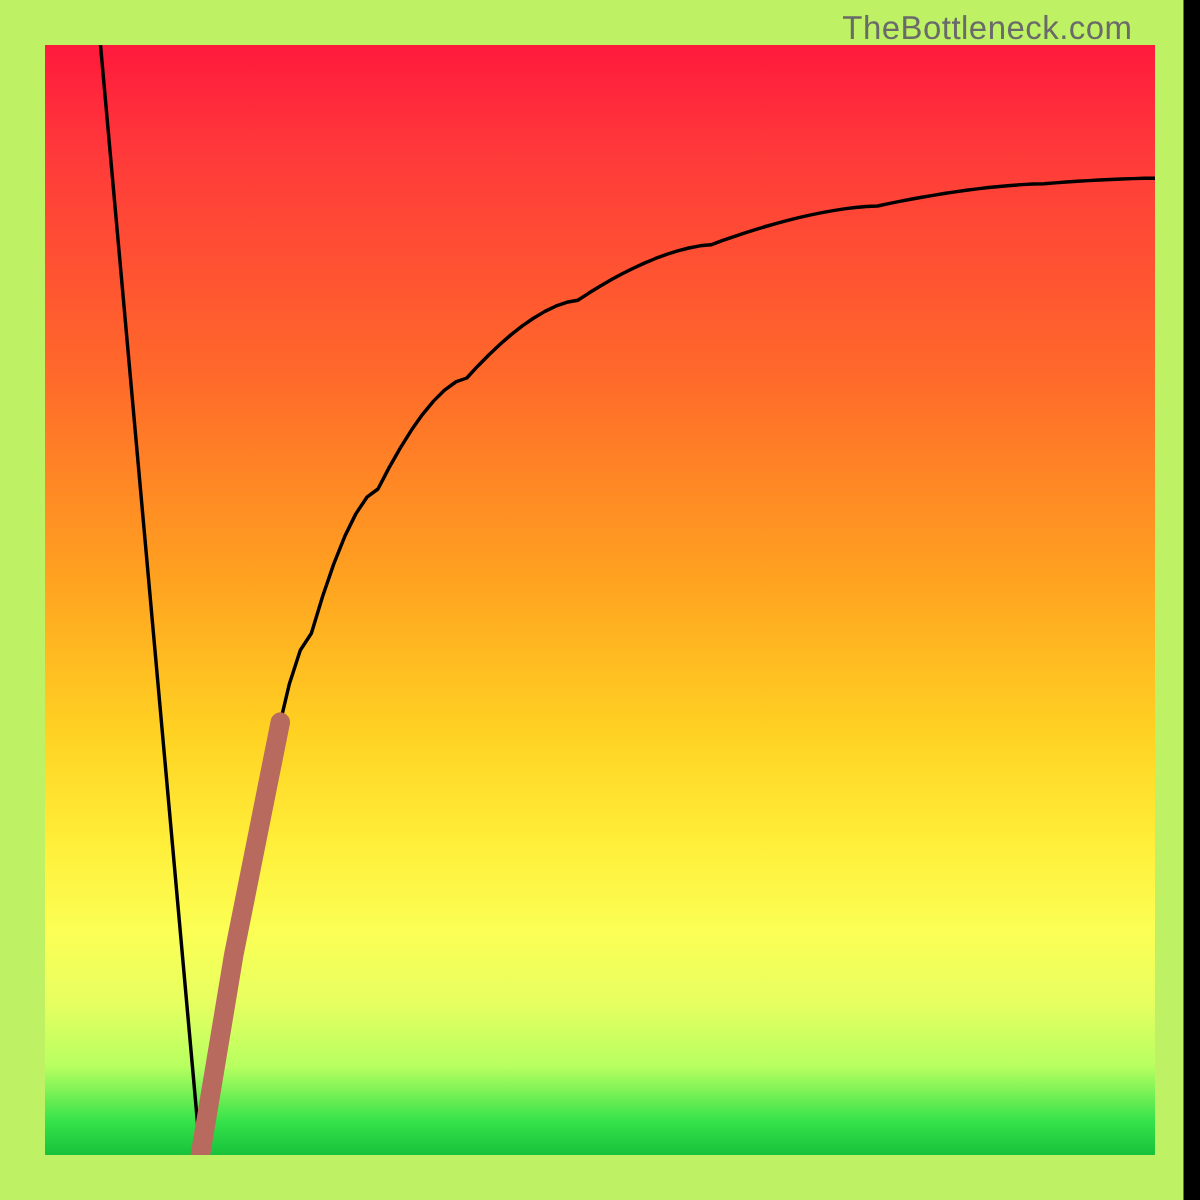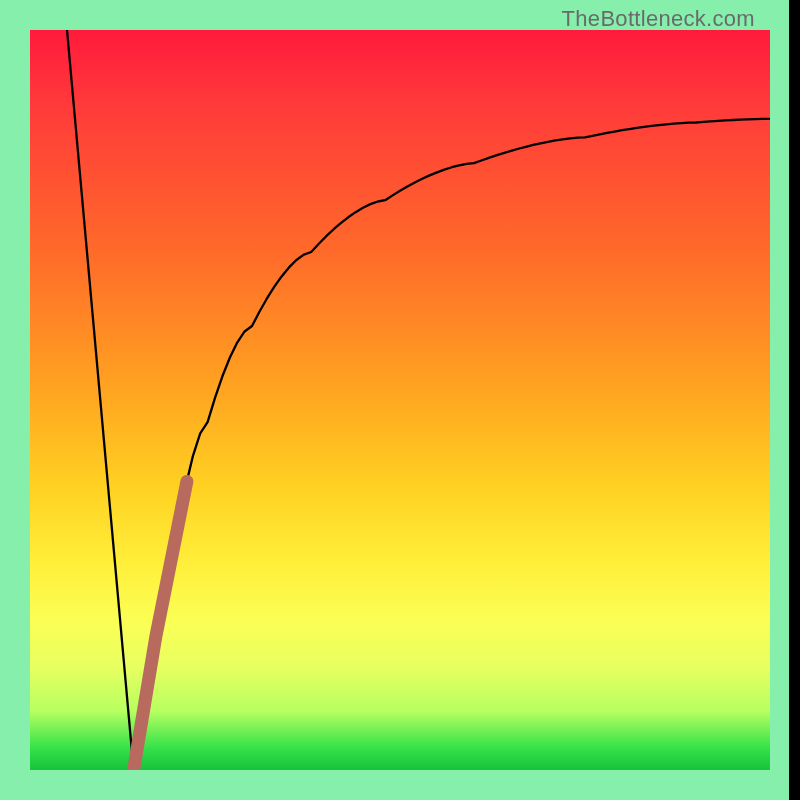--- a/index.html
+++ b/index.html
@@ -8,21 +8,21 @@
     width: 800px;
     height: 800px;
     overflow: hidden;
     background: #000;
     font-family: Arial, Helvetica, sans-serif;
   }
   .frame {
     position: relative;
     width: 789px;
     height: 800px;
-    background: #86efac;
+    background: #bef264;
   }
   .plot-area {
     position: absolute;
     left: 30px;
     top: 30px;
     width: 740px;
     height: 740px;
     
     background: linear-gradient(
       to bottom,

